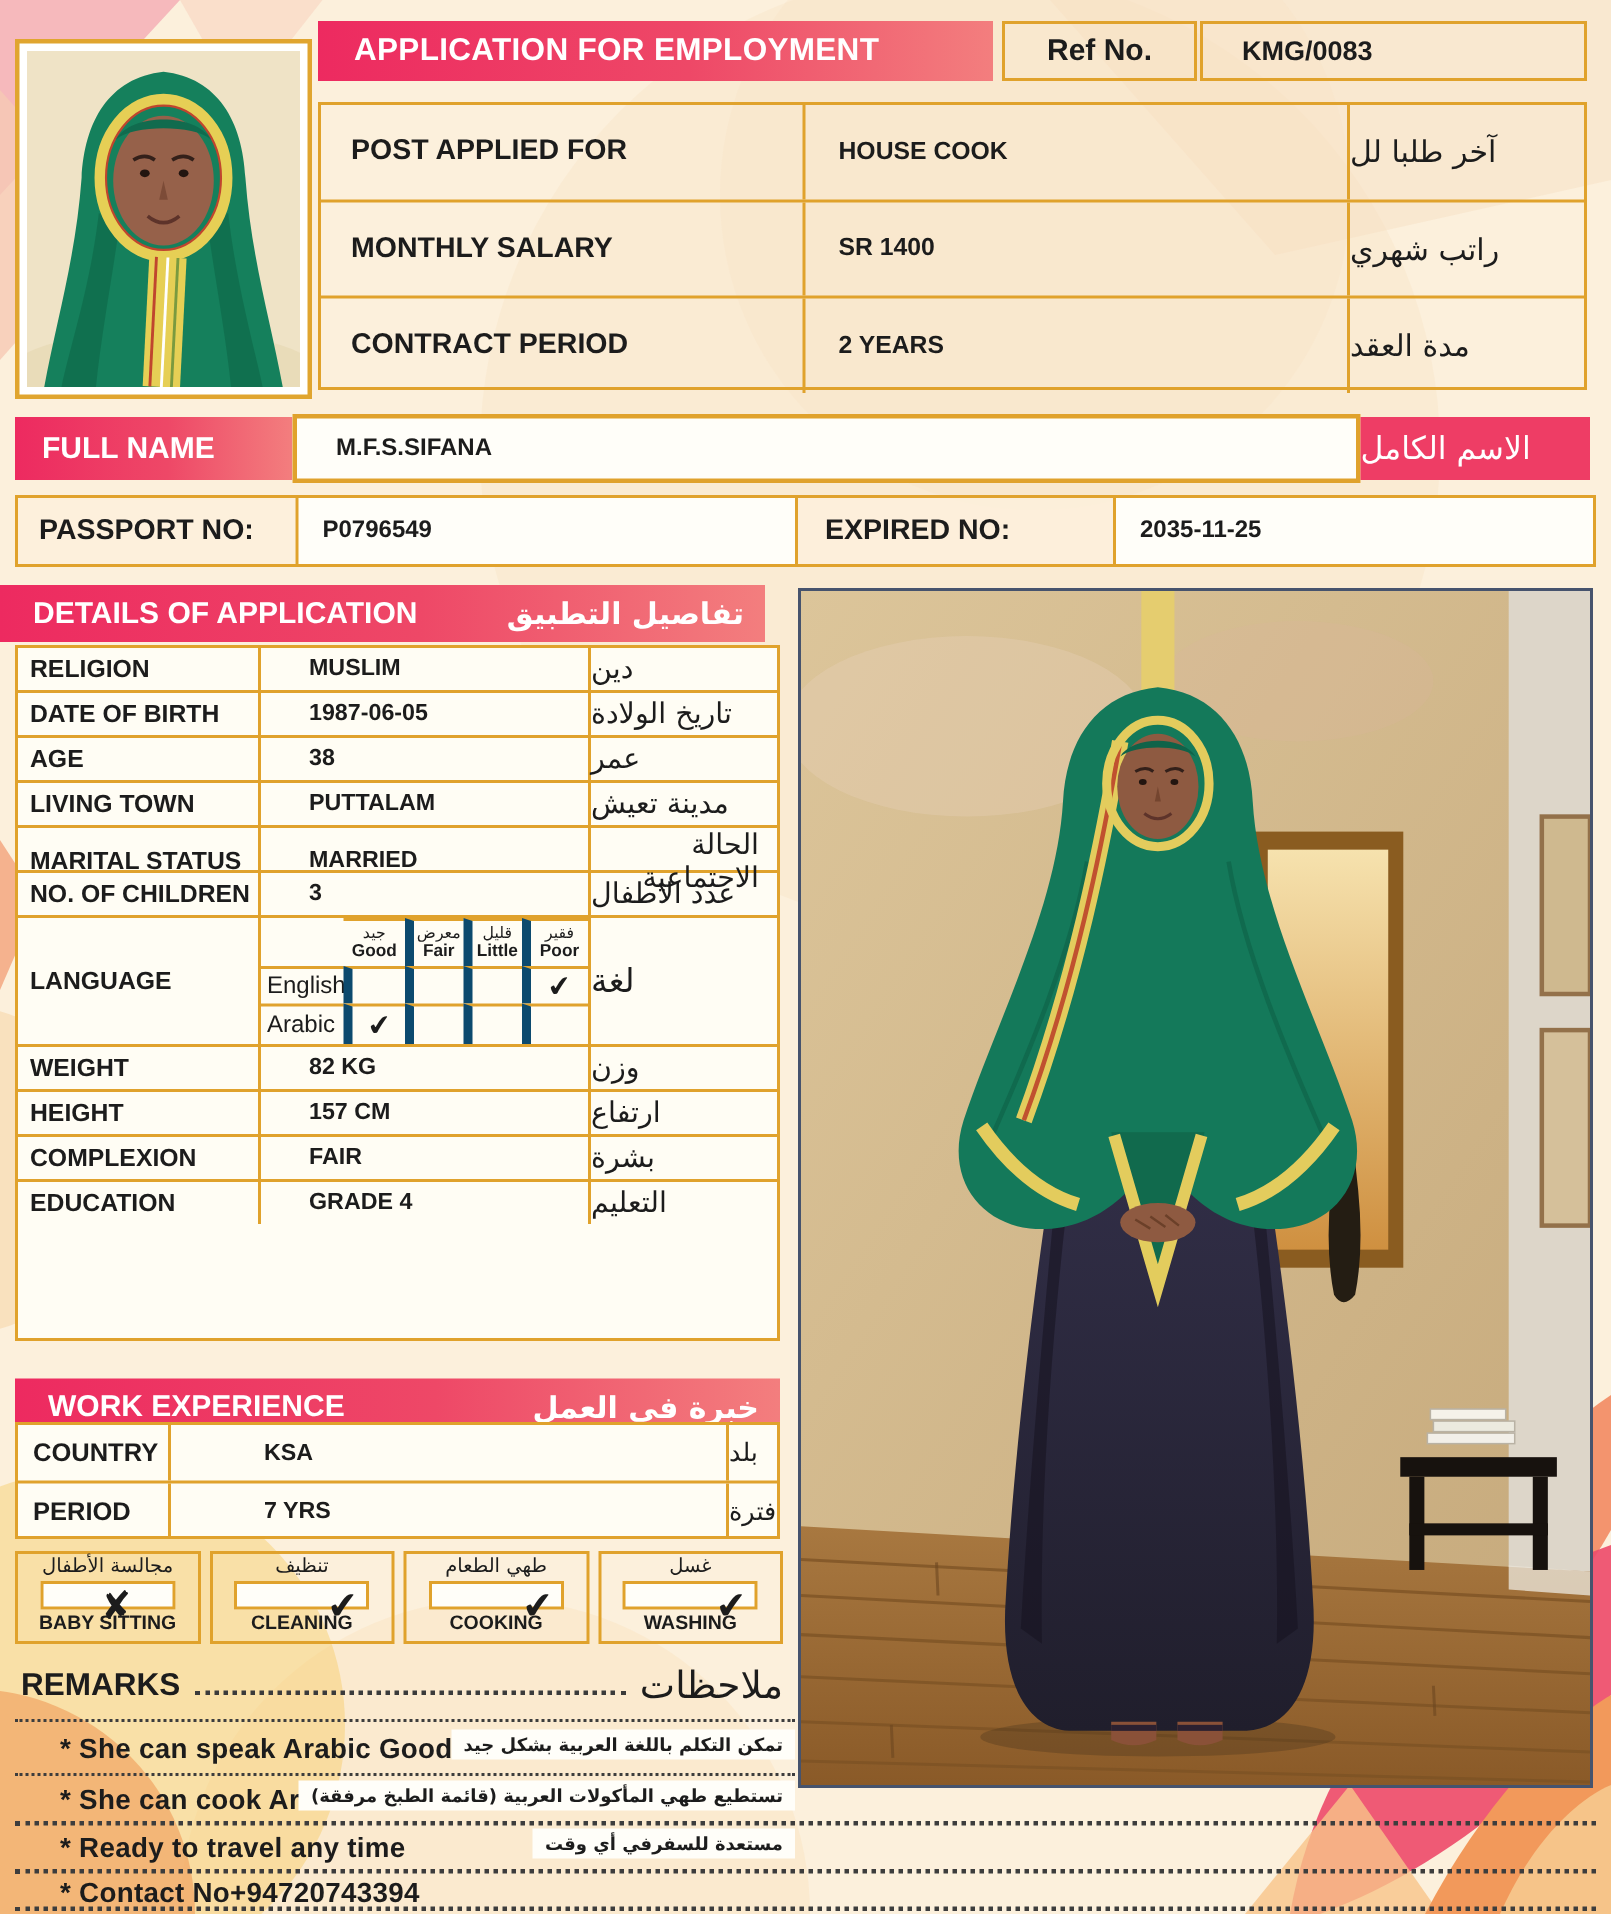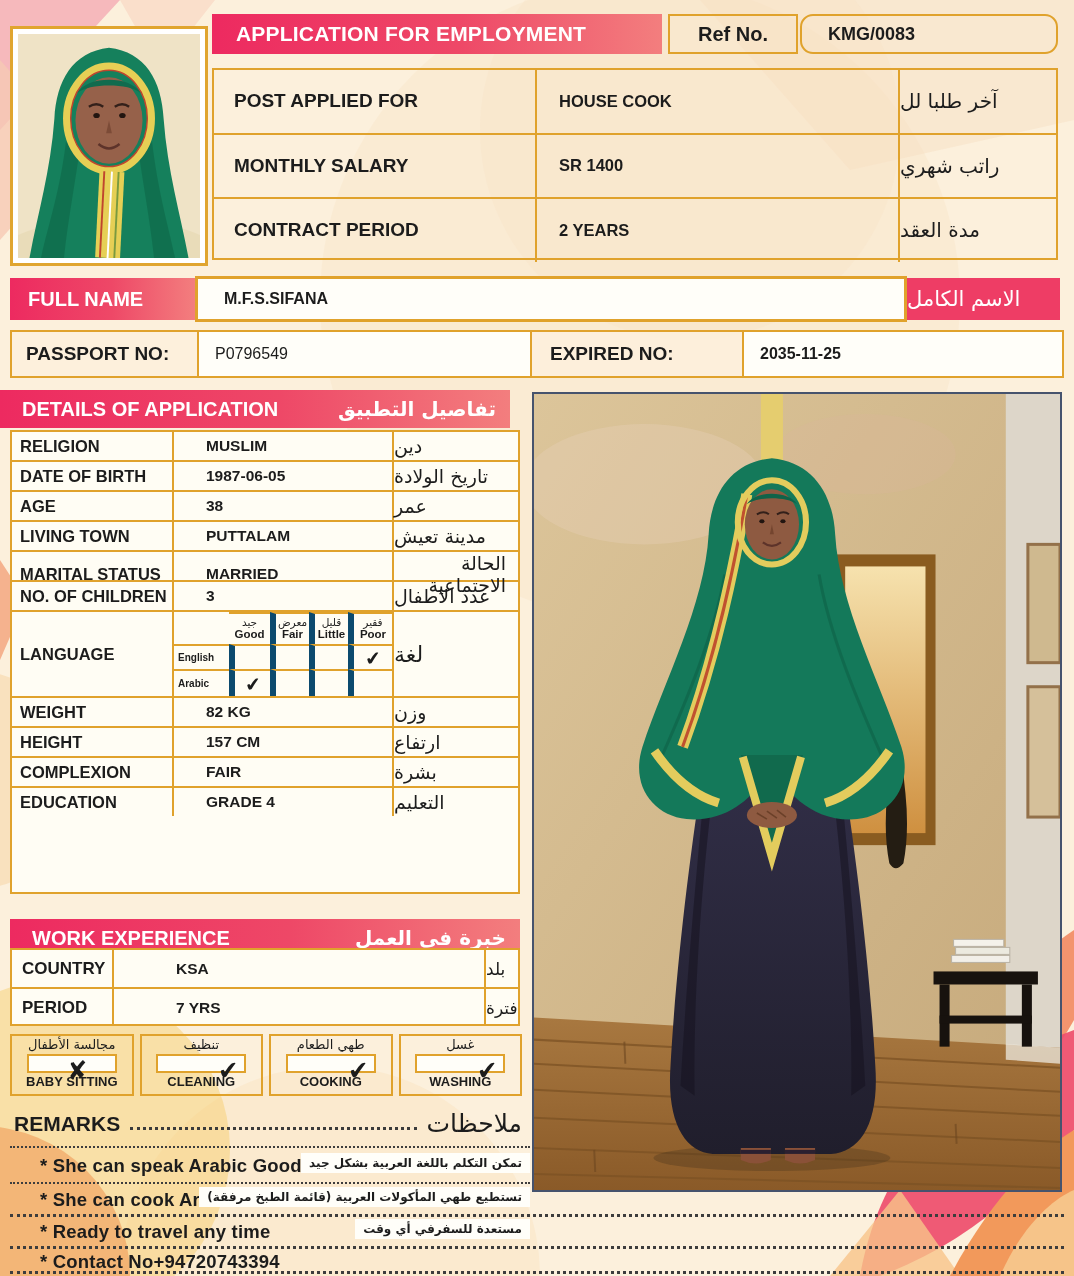--- a/index.html
+++ b/index.html
@@ -12,57 +12,57 @@
   .ar{font-family:"DejaVu Sans",sans-serif;direction:rtl;}
   
   #decor{position:absolute;left:0;top:0;z-index:0;}
   .z1{z-index:1;}
   
   #portrait{left:10px;top:26px;width:198px;height:240px;background:#fff;padding:5px;border:3px solid #e0a52f;}
   #portrait svg{display:block;width:100%;height:100%;}
   
   #title-bar{left:212px;top:14px;width:450px;height:40px;padding-left:24px;font-size:21px;letter-spacing:.2px;}
   #ref-label{left:668px;top:14px;width:130px;height:40px;display:flex;align-items:center;justify-content:center;font-size:20px;font-weight:bold;}
-  #ref-value{left:800px;top:14px;width:258px;height:40px;display:flex;align-items:center;font-size:18px;font-weight:bold;padding-left:26px;border-radius:13px;}
+  #ref-value{left:800px;top:14px;width:258px;height:40px;display:flex;align-items:center;font-size:18px;font-weight:bold;padding-left:26px;}
   
   #top-table{left:212px;top:68px;width:846px;height:192px;border:2px solid #e0a22c;}
   .trow{display:grid;grid-template-columns:321px 363px 1fr;height:62.6px;}
   .trow + .trow{border-top:2px solid #e0a22c;}
   .trow .c1{display:flex;align-items:center;padding-left:20px;font-size:19px;font-weight:bold;}
   .trow .c2{border-left:2px solid #e0a22c;display:flex;align-items:center;padding-left:22px;font-size:16.5px;font-weight:bold;}
   .trow .c3{border-left:2px solid #e0a22c;display:flex;align-items:center;justify-content:flex-end;padding-right:16px;font-size:20px;}
   
   #fullname-banner{left:10px;top:278px;width:185px;height:42px;padding-left:18px;font-size:20px;}
   #fullname-field{left:195px;top:276px;width:712px;height:46px;background:#fffef9;border:3px solid #e0a22c;
                   display:flex;align-items:center;padding-left:26px;font-size:16px;font-weight:bold;}
   #fullname-ar{left:907px;top:278px;width:153px;height:42px;background:#ee3d65;color:#fff;display:flex;align-items:center;justify-content:flex-end;padding-right:14px;font-size:21px;}
   
   #passport{left:10px;top:330px;width:1054px;height:48px;border:2px solid #e0a22c;background:rgba(253,240,220,.85);
             display:grid;grid-template-columns:185px 335px 210px 1fr;}
   #passport .cell{display:flex;align-items:center;}
   #passport .lab{padding-left:14px;font-size:19px;font-weight:bold;}
-  #passport .val{background:#fffef9;border-left:2px solid #e0a22c;border-right:2px solid #e0a22c;padding-left:16px;font-size:16px;font-weight:normal;}
+  #passport .val{background:#fffef9;border-left:2px solid #e0a22c;border-right:2px solid #e0a22c;padding-left:16px;font-size:16px;font-weight:bold;}
   #passport .val2{background:#fffef9;border-left:2px solid #e0a22c;padding-left:16px;font-size:16px;font-weight:bold;}
   
   #details-banner{left:0;top:390px;width:510px;height:38px;padding:0 14px 0 22px;font-size:20px;}
   #details-banner .ar{font-size:20px;}
   #details-table{left:10px;top:430px;width:510px;height:464px;border:2px solid #e0a22c;background:#fffdf4;}
   .drow{display:grid;grid-template-columns:160px 220px 1fr;height:28px;text-align:right;}
   .drow + .drow, .drow-lang + .drow{border-top:2px solid #e0a22c;}
   .drow-lang{border-top:2px solid #e0a22c;display:grid;grid-template-columns:160px 220px 1fr;height:84px;}
   .drow .c1,.drow-lang .c1{display:flex;align-items:center;padding-left:8px;font-size:16.5px;font-weight:bold;}
   .drow .c2{border-left:2px solid #e0a22c;display:flex;align-items:center;padding-left:32px;font-size:15.5px;font-weight:bold;}
   .drow .c3,.drow-lang .c3{border-left:2px solid #e0a22c;display:flex;align-items:center;justify-content:flex-end;padding-right:12px;font-size:19px;}
   .drow-lang .c3{font-size:22px;}
   
   .langwrap{border-left:2px solid #e0a22c;position:relative;}
   .langgrid{position:absolute;left:0;top:0;right:0;bottom:0;display:grid;grid-template-columns:55px 41px 39px 39px 1fr;grid-template-rows:32px 25px 1fr;}
   .lg{border-left:6px solid #0c4a6e;border-top:2px solid #e0a22c;display:flex;align-items:center;justify-content:center;text-align:center;}
   .lg.noborder{border:none;}
-  .lg.name{border-left:none;font-weight:bold;font-size:10px;justify-content:flex-start;padding-left:4px;border-top:2px solid #e0a22c;}
+  .lg.name{border-left:none;font-weight:normal;font-size:16px;justify-content:flex-start;padding-left:4px;border-top:2px solid #e0a22c;}
   .lg .two{line-height:1.05;font-size:11.5px;font-weight:bold;}
   .lg .two .ar{font-size:10.5px;display:block;font-weight:normal;}
   .mark{font-family:"DejaVu Sans",sans-serif;font-weight:bold;font-size:19px;transform:rotate(-6deg);}
   
   #work-banner{left:10px;top:906px;width:510px;height:38px;padding:0 14px 0 22px;font-size:20px;margin-top:13px;}
   #work-table{left:10px;top:948px;width:510px;height:78px;border:2px solid #e0a22c;background:#fffdf4;}
   .wrow{display:grid;grid-template-columns:100px 372px 1fr;height:37px;}
   .wrow + .wrow{border-top:2px solid #e0a22c;}
   .wrow .c1{display:flex;align-items:center;padding-left:10px;font-size:17px;font-weight:bold;}
   .wrow .c2{border-left:2px solid #e0a22c;display:flex;align-items:center;padding-left:62px;font-size:15.5px;font-weight:bold;}

